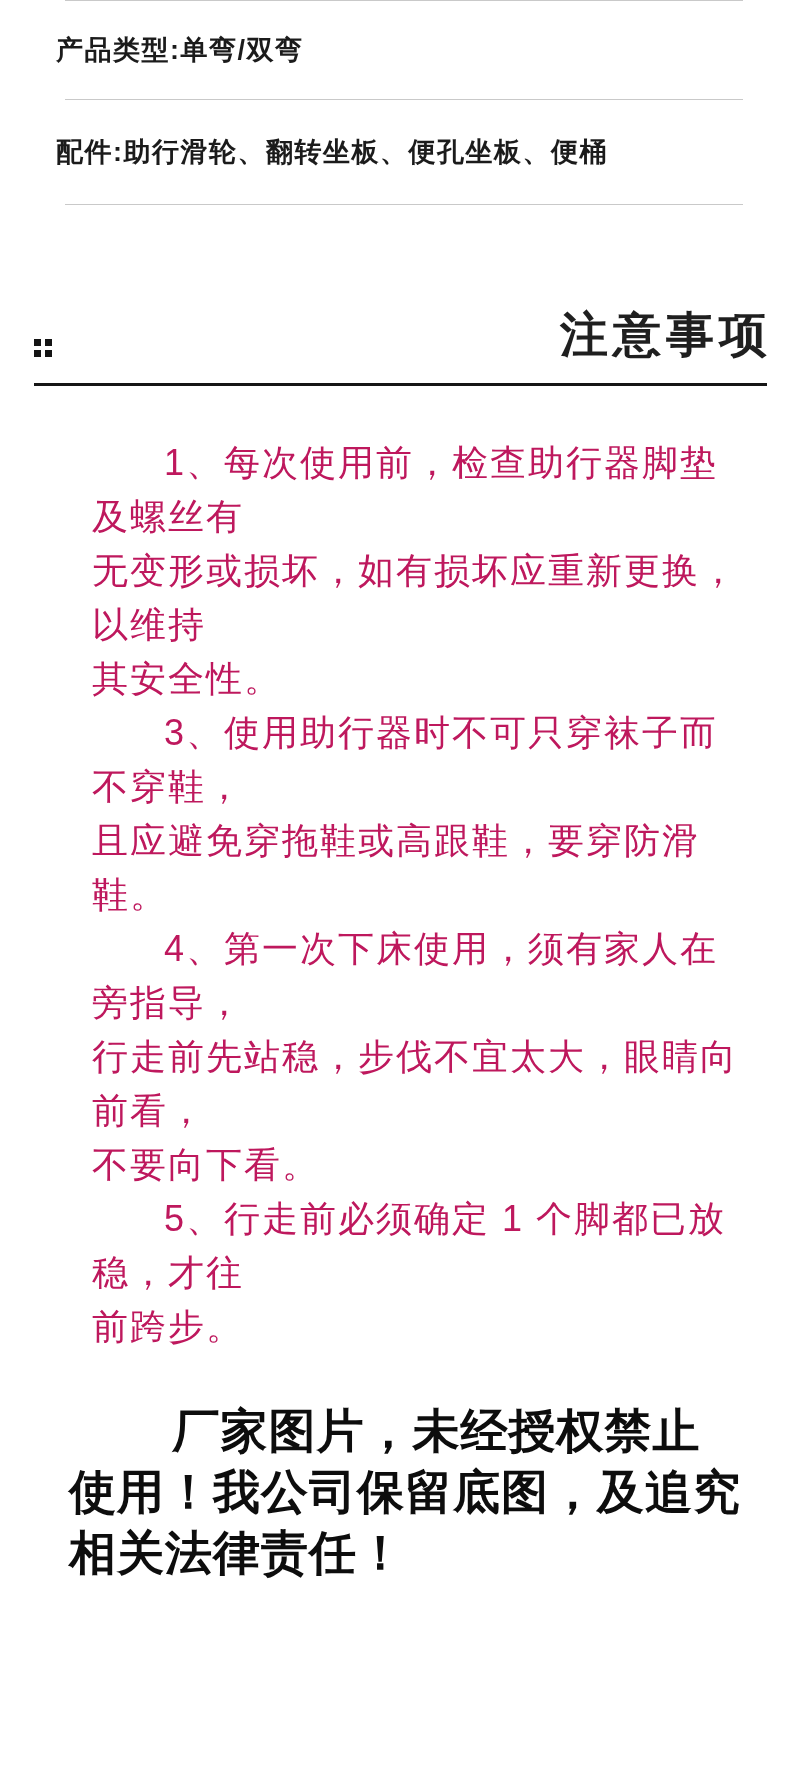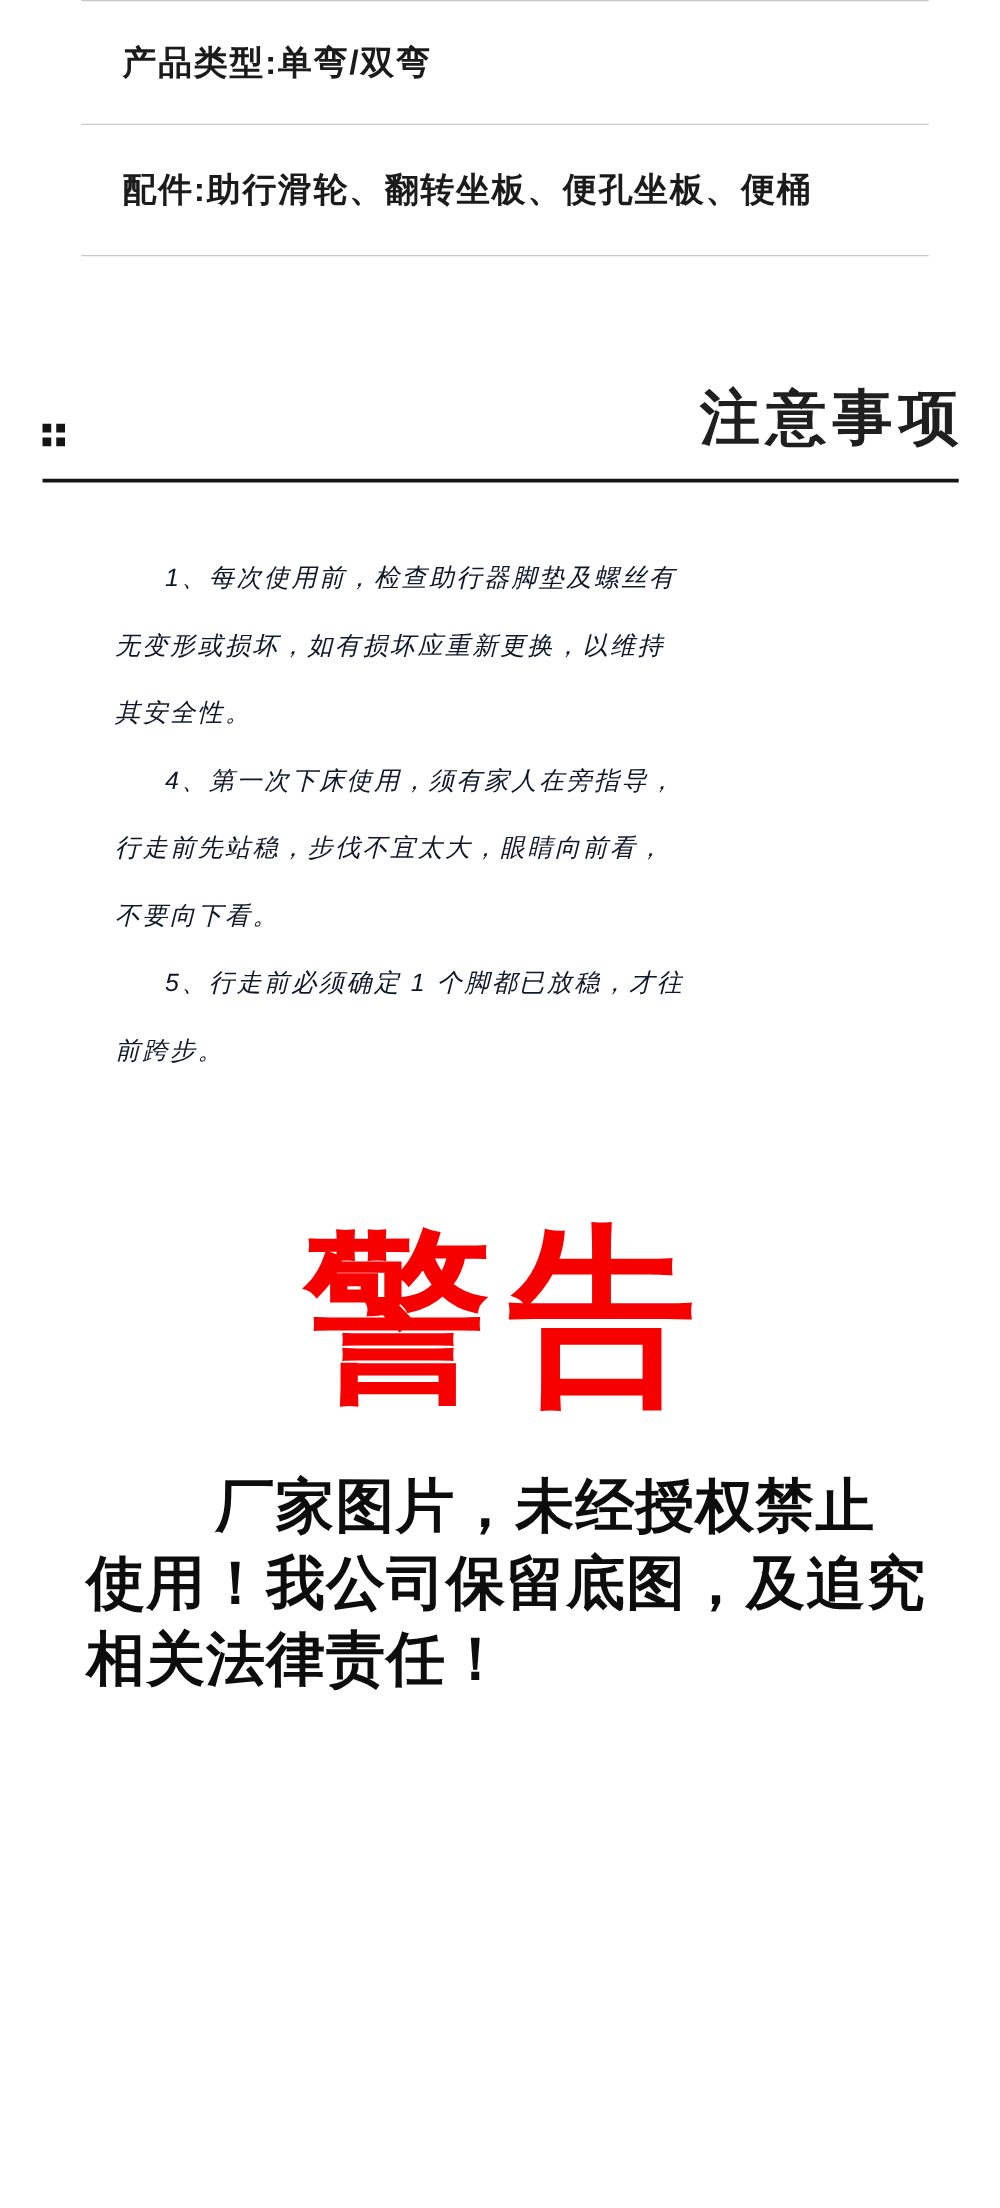--- a/index.html
+++ b/index.html
@@ -15,21 +15,21 @@
 
   
   .hr {
     height: 0;
     border-top: 1px solid #c9c9c9;
     margin: 0 57px 0 65px;
   }
   .spec-row {
     display: flex;
     align-items: center;
-    padding-left: 98px;
+    padding-left: 56px;
     font-size: 27px;
     font-weight: 700;
     color: #1b1b1b;
     letter-spacing: 1.5px;
   }
   .spec-row .cell2 { margin-left: 40px; }
   .row1 { height: 98px; }
   .row2 { height: 104px; }
 
   
@@ -60,25 +60,24 @@
     font-weight: 700;
     letter-spacing: 5px;
     margin-right: -5px;
     color: #1f1f1f;
     white-space: nowrap;
   }
 
   
   .notice-list {
     margin: 50px 52px 0 92px;
-    font-size: 20px;
+    font-size: 36px;
     line-height: 54px;
-    color: #0f172a;
+    color: #be185d;
     letter-spacing: 2px;
-    font-style: italic;
   }
   .notice-item {
     margin: 0;
     text-indent: 2em;
     white-space: pre-line;
   }
 
   
   .warning-title {
     margin-top: 110px;
@@ -130,26 +129,27 @@
         <i></i>
         <i></i>
     </span>
     <h2 class="notice-title">注意事项</h2>
   </div>
 
   <div class="notice-list">
     <p class="notice-item">1、每次使用前，检查助行器脚垫及螺丝有
 无变形或损坏，如有损坏应重新更换，以维持
 其安全性。</p>
+    <p class="notice-item">3、使用助行器时不可只穿袜子而不穿鞋，
+且应避免穿拖鞋或高跟鞋，要穿防滑鞋。</p>
     <p class="notice-item">4、第一次下床使用，须有家人在旁指导，
 行走前先站稳，步伐不宜太大，眼睛向前看，
 不要向下看。</p>
     <p class="notice-item">5、行走前必须确定 1 个脚都已放稳，才往
 前跨步。</p>
   </div>
 
-  <div class="warning-title">警告</div>
 
   <p class="disclaimer">厂家图片，未经授权禁止
 使用！我公司保留底图，及追究
 相关法律责任！</p>
 
 </div>
 
 </body></html>

